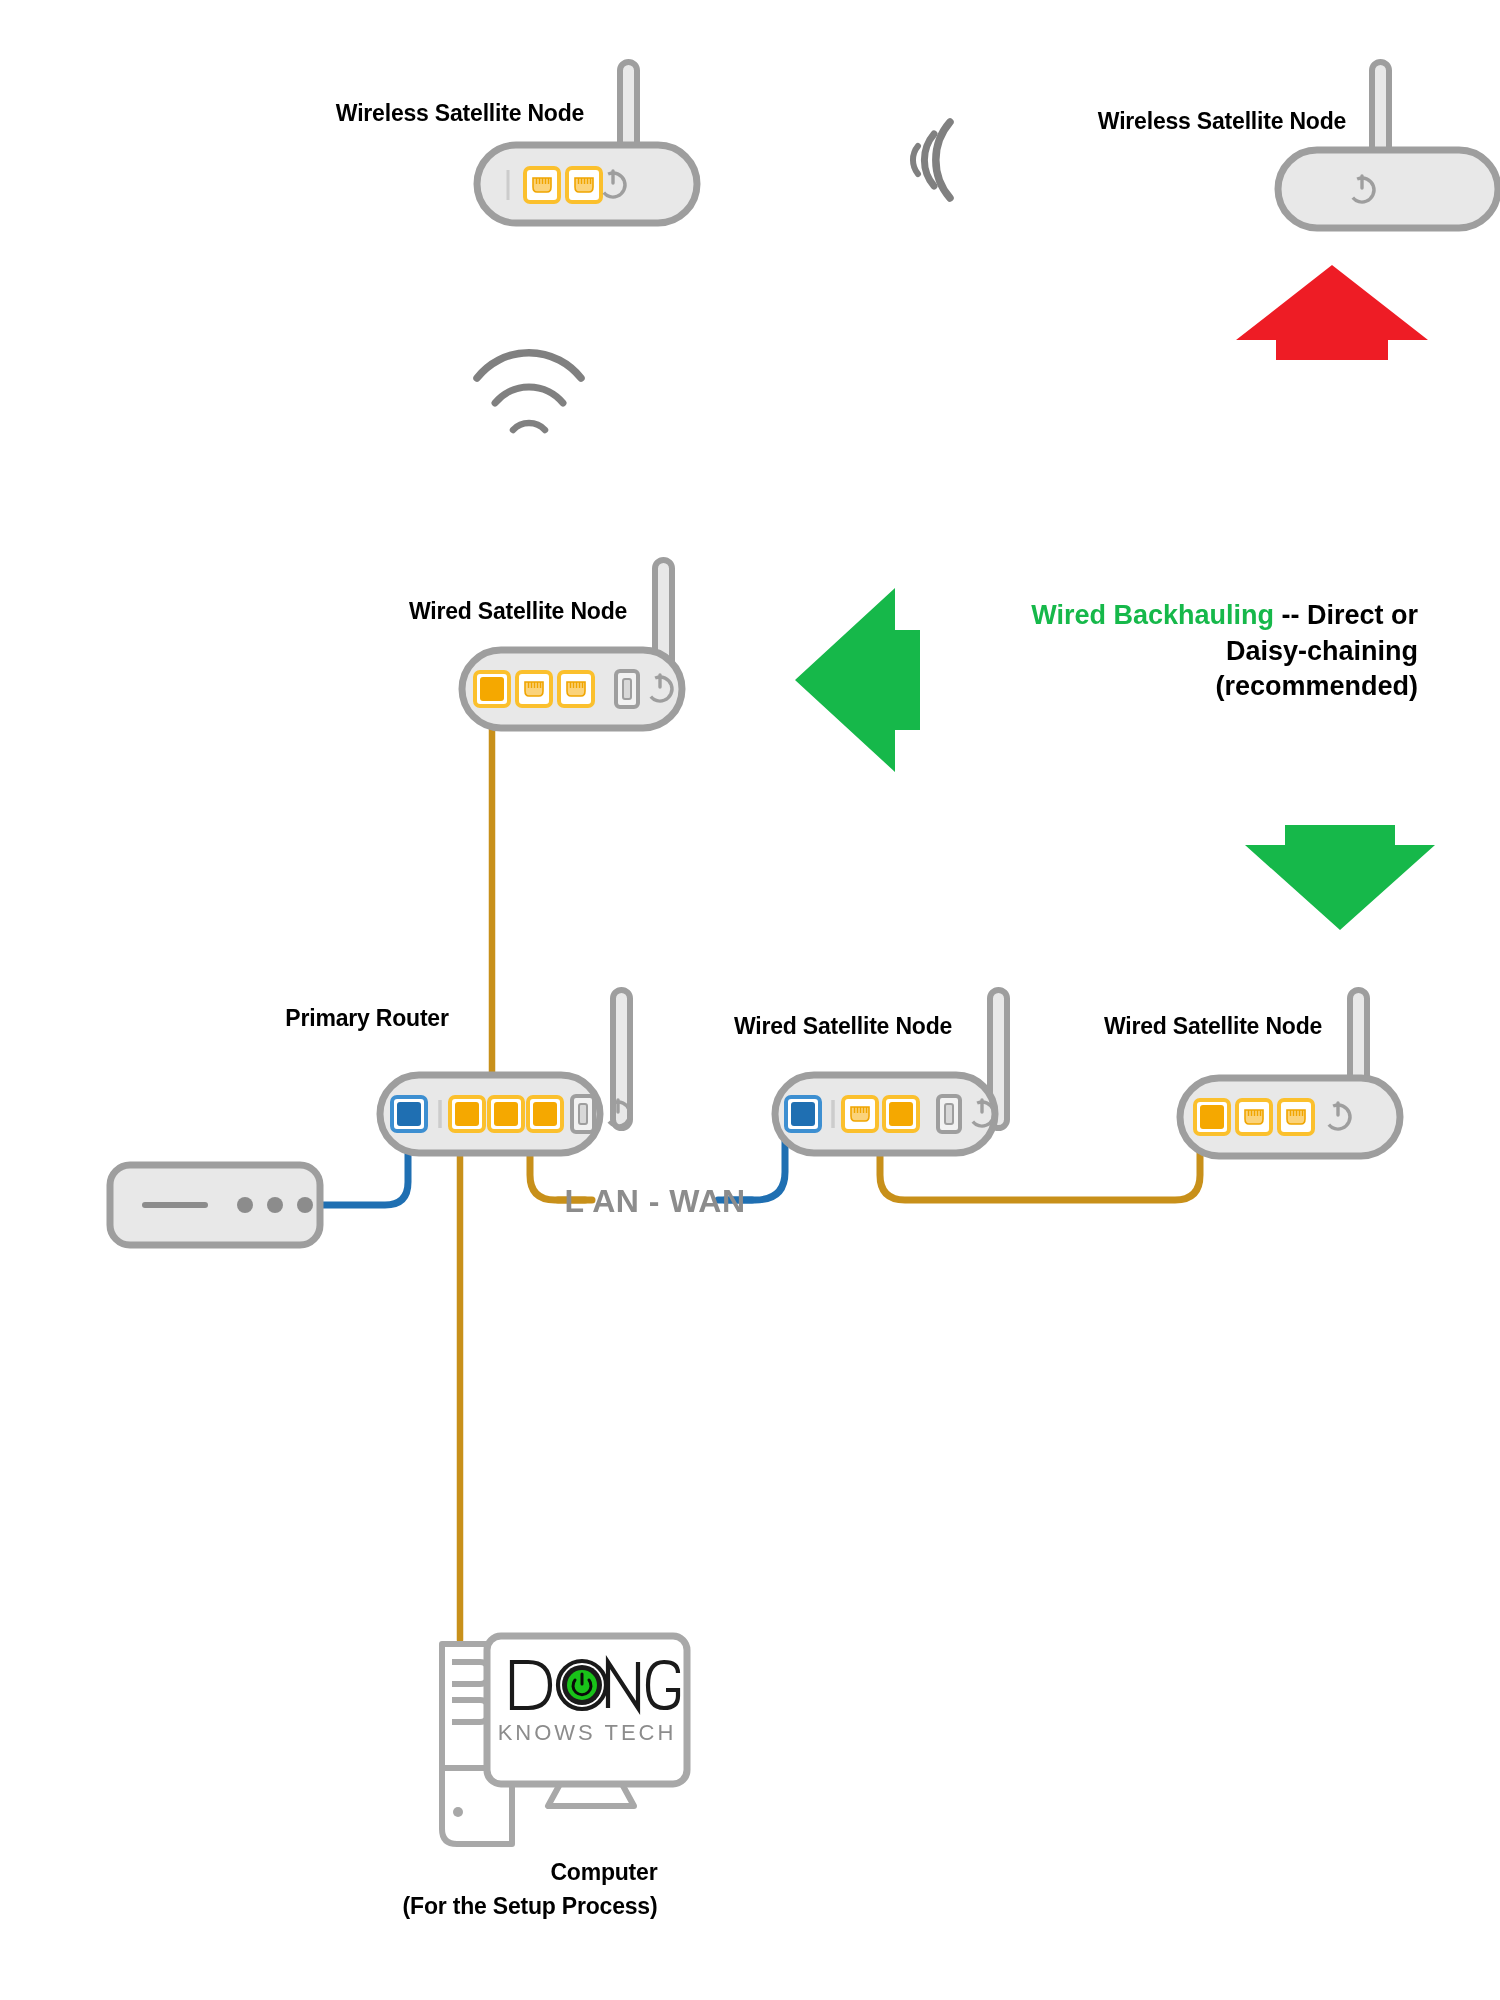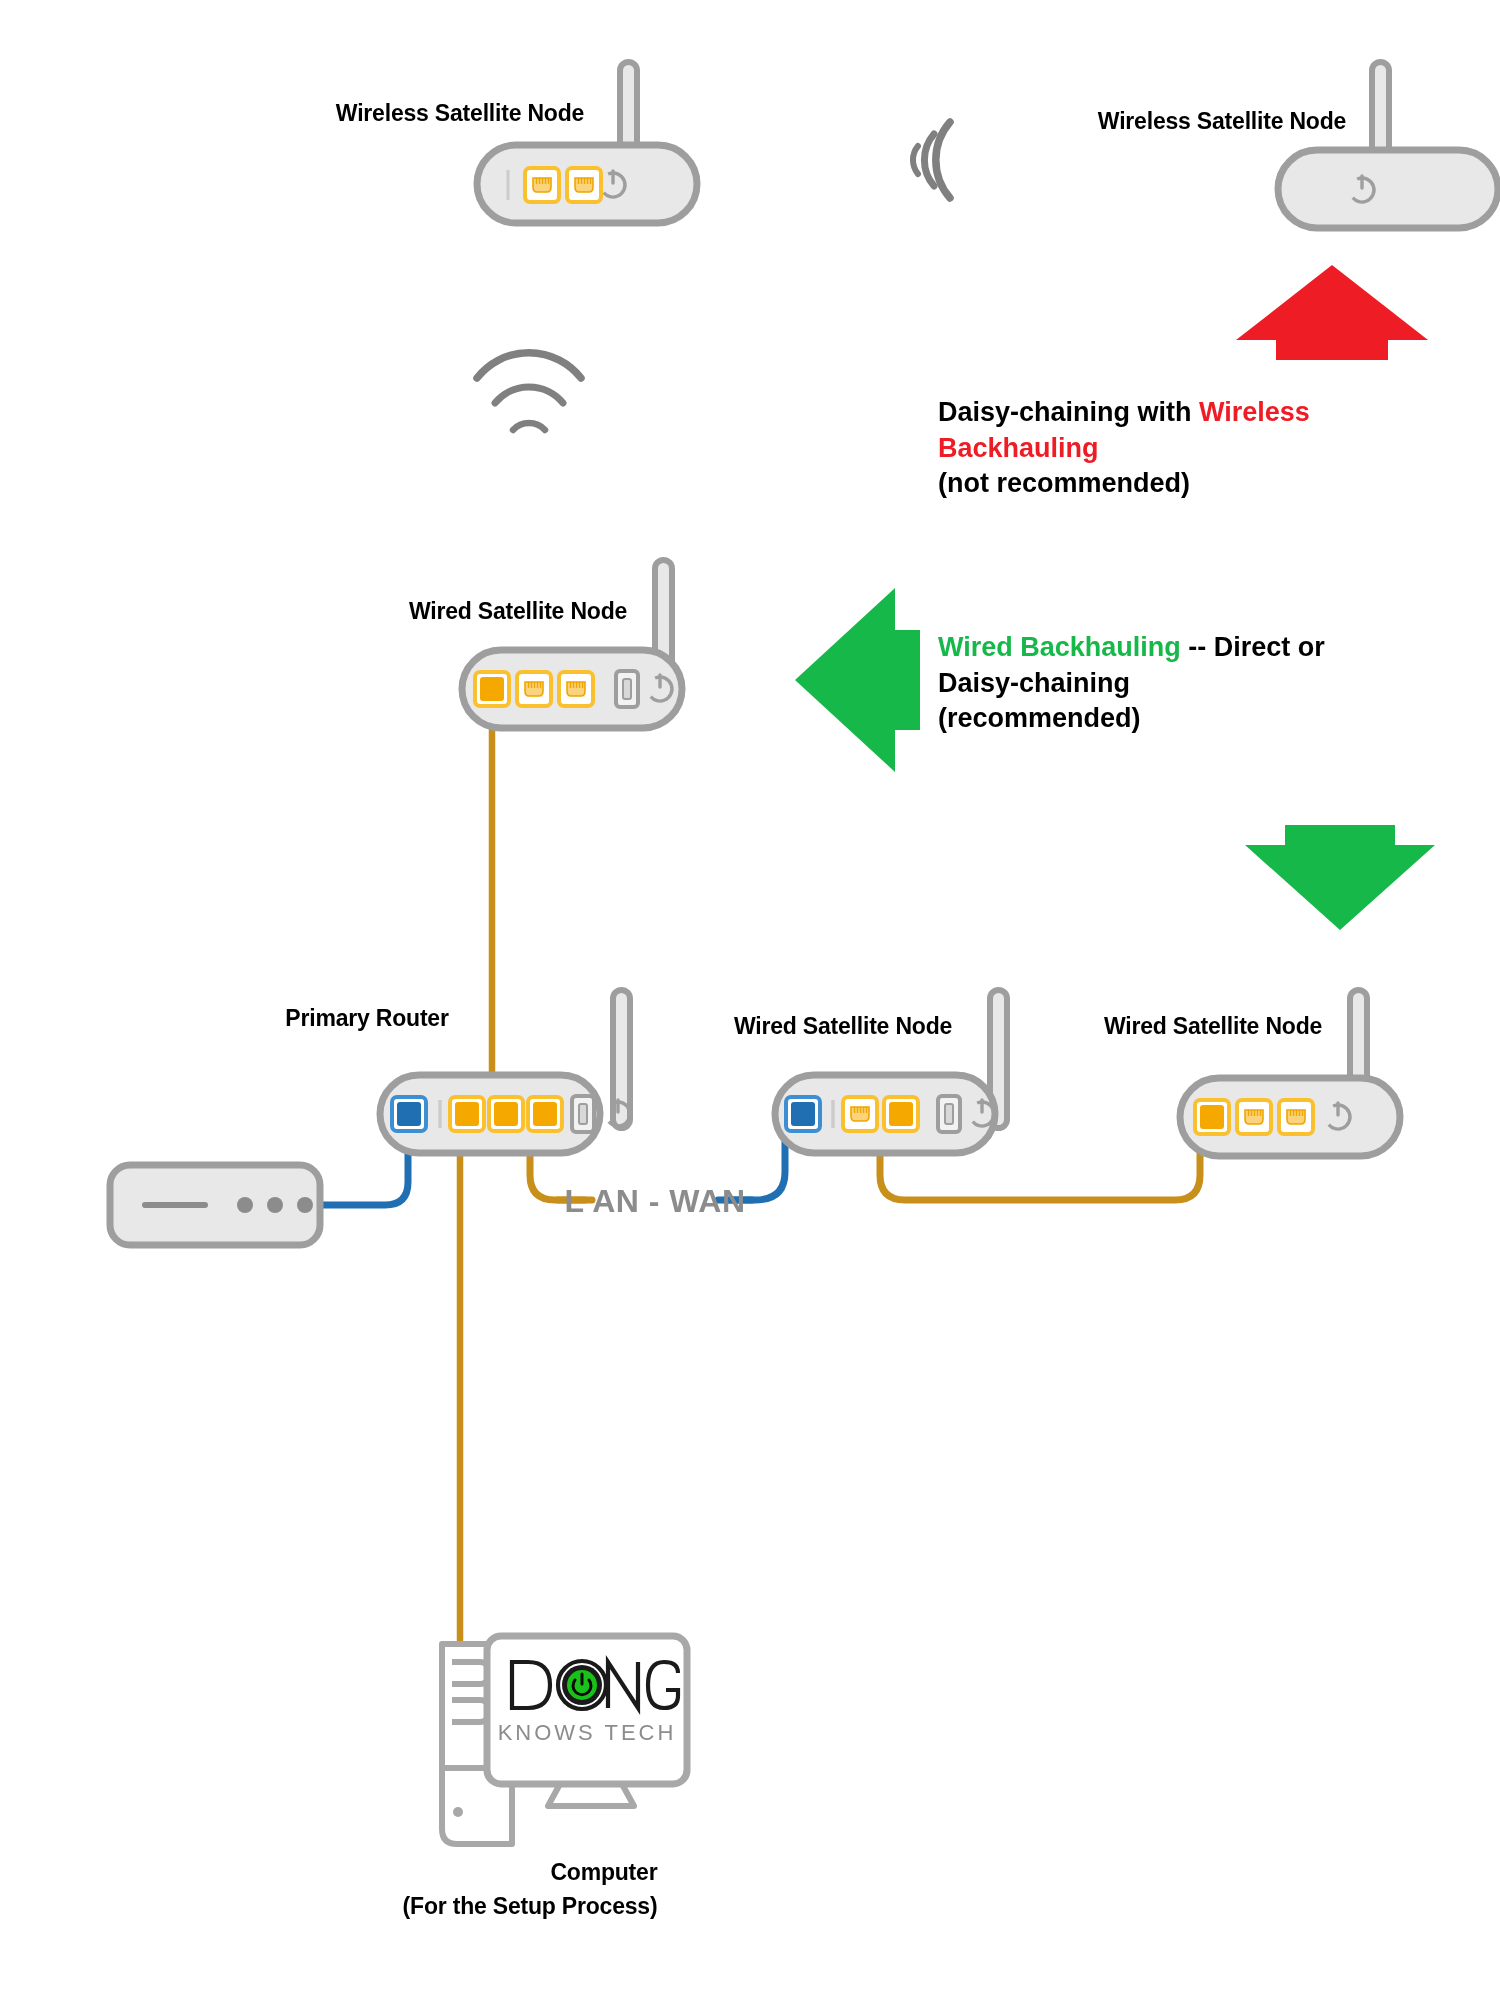--- a/index.html
+++ b/index.html
@@ -248,25 +248,20 @@
   <div class="lbl ctr" style="left:1213px; top:1013px;">Wired Satellite Node</div>
 
 
   <div class="lbl ctr multiline" style="left:530px; top:1855px; line-height:1.48;">Computer
 (For the Setup Process)</div>
 
   <div style="position:absolute; left:655px; top:1183px; transform:translateX(-50%);
               font-weight:bold; font-size:32px; color:#8c8c8c; letter-spacing:0.5px;
               white-space:nowrap;">L AN - WAN</div>
 
-  <div class="blk" style="left:938px; top:395px; width:470px;">
-    <span>Daisy-chaining with </span><span class="red">Wireless</span><br>
-    <span class="red">Backhauling</span><br>
-    <span>(not recommended)</span>
-  </div>
-
-  <div class="blk" style="left:938px; top:630px; width:480px;">
+
+  <div class="blk" style="left:938px; top:598px; width:480px;text-align:right;">
     <span class="grn">Wired Backhauling</span><span> -- Direct or</span><br>
     <span>Daisy-chaining</span><br>
     <span>(recommended)</span>
   </div>
 
 </div>
 
 </body></html>

